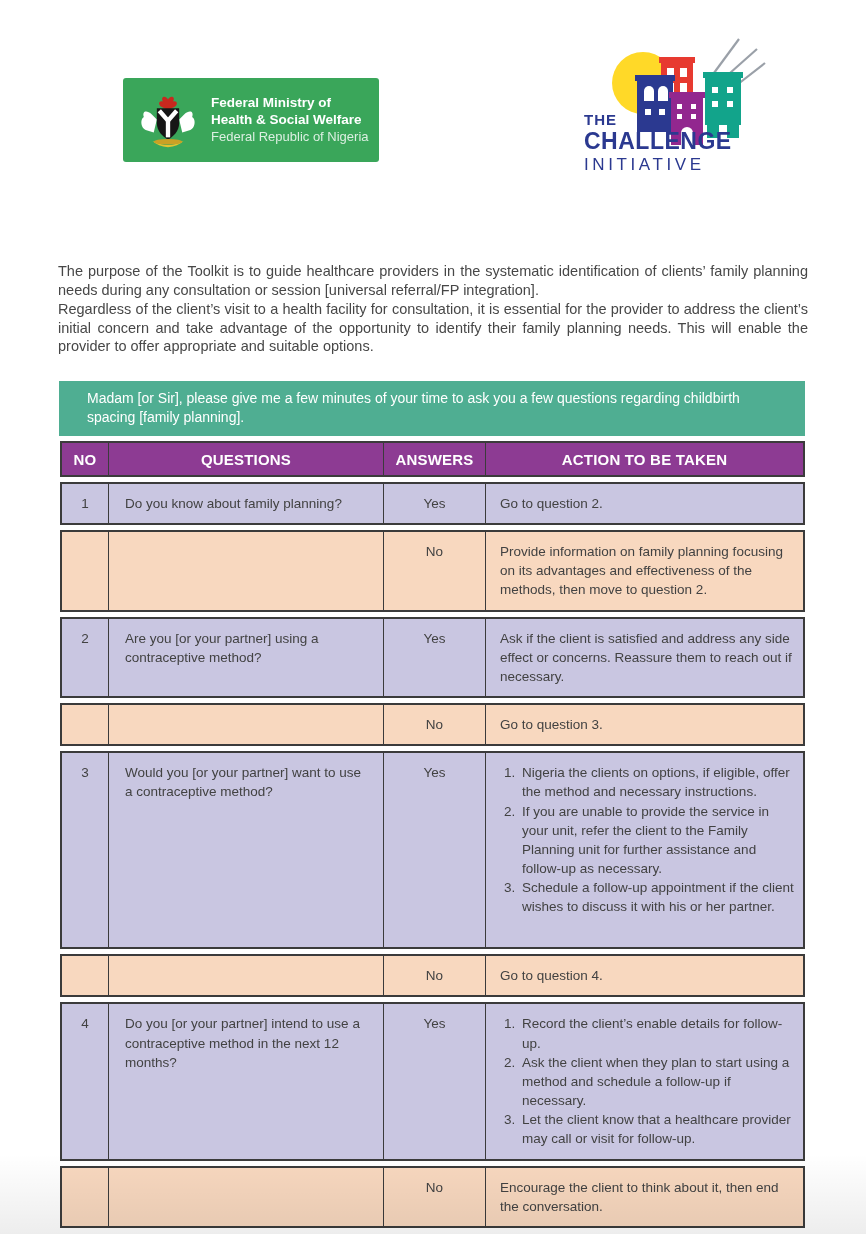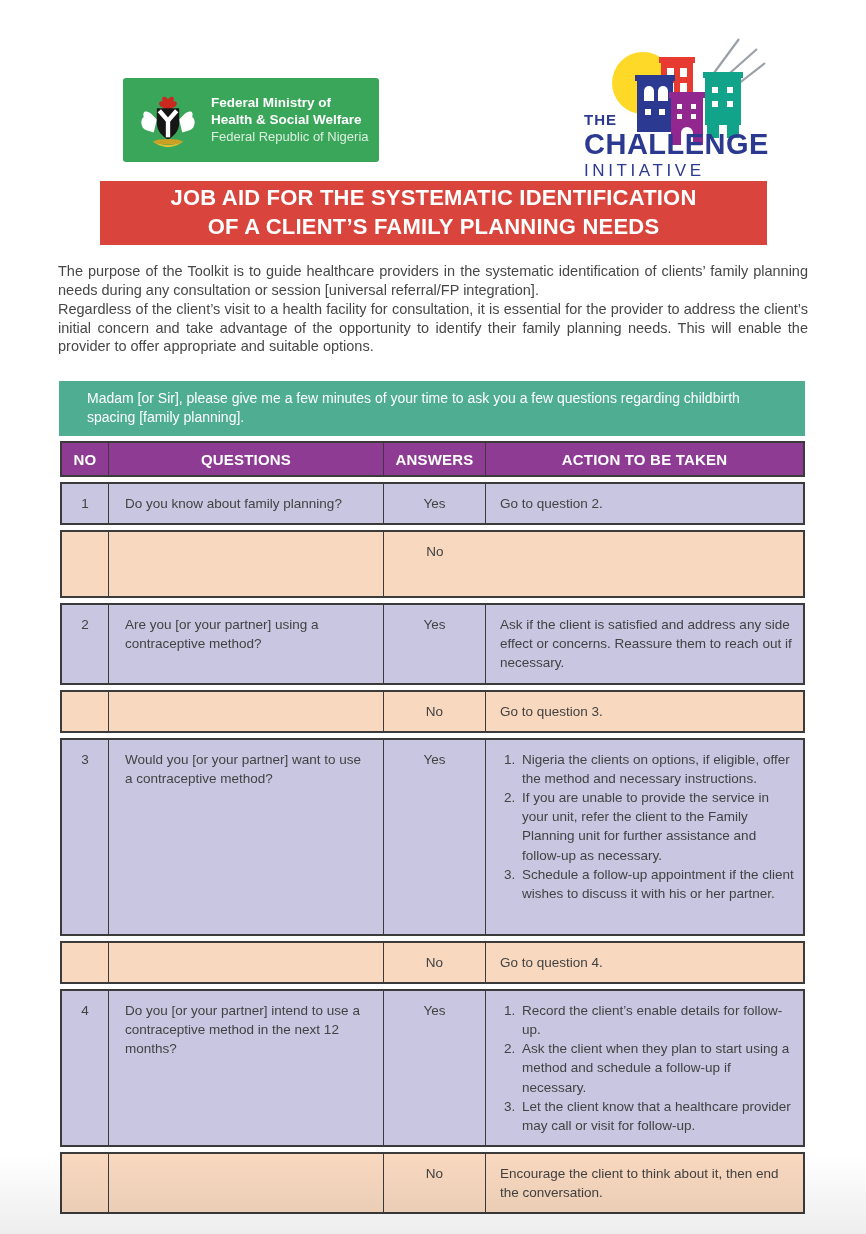--- a/index.html
+++ b/index.html
@@ -28,21 +28,21 @@
   .ministry-text .l3 { font-size:13px; color:rgba(255,255,255,0.82); margin-top:1px; }
 
   .tci-logo { position:absolute; left:505px; top:35px; width:272px; height:140px; }
   .tci-buildings { position:absolute; left:88px; top:0; width:184px; height:118px; }
   .tci-acronym{
     position:absolute; left:0; bottom:-6px; font-size:78px; font-weight:bold;
     letter-spacing:-4px; color:var(--tci-navy,#2b3990); line-height:0.9;
   }
   .tci-words { position:absolute; left:79px; top:77px; color:var(--tci-navy,#2b3990); line-height:1; }
   .tci-words .w1 { font-size:15px; font-weight:bold; letter-spacing:1px; }
-  .tci-words .w2 { font-size:29px; font-weight:bold; letter-spacing:0.5px; margin-top:3px; }
+  .tci-words .w2 { font-size:23px; font-weight:bold; letter-spacing:0.5px; margin-top:3px; }
   .tci-words .w3 { font-size:17px; letter-spacing:3.6px; margin-top:3px; }
 
   
   .title-banner{
     position:absolute; left:100px; top:181px; width:667px; height:64px;
     background:var(--banner-red,#d9453c); color:#fff; text-align:center;
     display:flex; flex-direction:column; justify-content:center;
     font-weight:bold; font-size:22px; line-height:1.3; letter-spacing:0.2px;
   }
 
@@ -157,24 +157,20 @@
         <path d="M88,110 v-12 a6,6 0 0 1 12,0 v12 z" fill="#fff"></path>
       </svg>
       <div class="tci-words">
         <div class="w1">THE</div>
         <div class="w2">CHALLENGE</div>
         <div class="w3">INITIATIVE</div>
       </div>
     </div>
   </div>
 
-  <div class="title-banner">
-    <div>JOB AID FOR THE SYSTEMATIC IDENTIFICATION</div>
-    <div>OF A CLIENT’S FAMILY PLANNING NEEDS</div>
-  </div>
 
   <div class="intro">
     <p>The purpose of the Toolkit is to guide healthcare providers in the systematic identification of clients’ family planning needs during any consultation or session [universal referral/FP integration].</p>
     <p>Regardless of the client’s visit to a health facility for consultation, it is essential for the provider to address the client’s initial concern and take advantage of the opportunity to identify their family planning needs. This will enable the provider to offer appropriate and suitable options.</p>
   </div>
 
   <div class="script-banner">
     <span>Madam [or Sir], please give me a few minutes of your time to ask you a few questions regarding childbirth spacing [family planning].</span>
   </div>
 
@@ -189,20 +185,21 @@
         <div class="trow lavender">
           <div class="cell c-no">1</div>
           <div class="cell c-q">Do you know about family planning?</div>
           <div class="cell c-a">Yes</div>
           <div class="cell c-act">Go to question 2.</div>
         </div>
         <div class="trow peach">
           <div class="cell c-no"></div>
           <div class="cell c-q"></div>
           <div class="cell c-a">No</div>
+          <div class="cell c-act">Provide information on family planning focusing on its advantages and effectiveness of the methods, then move to question 2.</div>
         </div>
         <div class="trow lavender">
           <div class="cell c-no">2</div>
           <div class="cell c-q">Are you [or your partner] using a contraceptive method?</div>
           <div class="cell c-a">Yes</div>
           <div class="cell c-act">Ask if the client is satisfied and address any side effect or concerns. Reassure them to reach out if necessary.</div>
         </div>
         <div class="trow peach">
           <div class="cell c-no"></div>
           <div class="cell c-q"></div>

